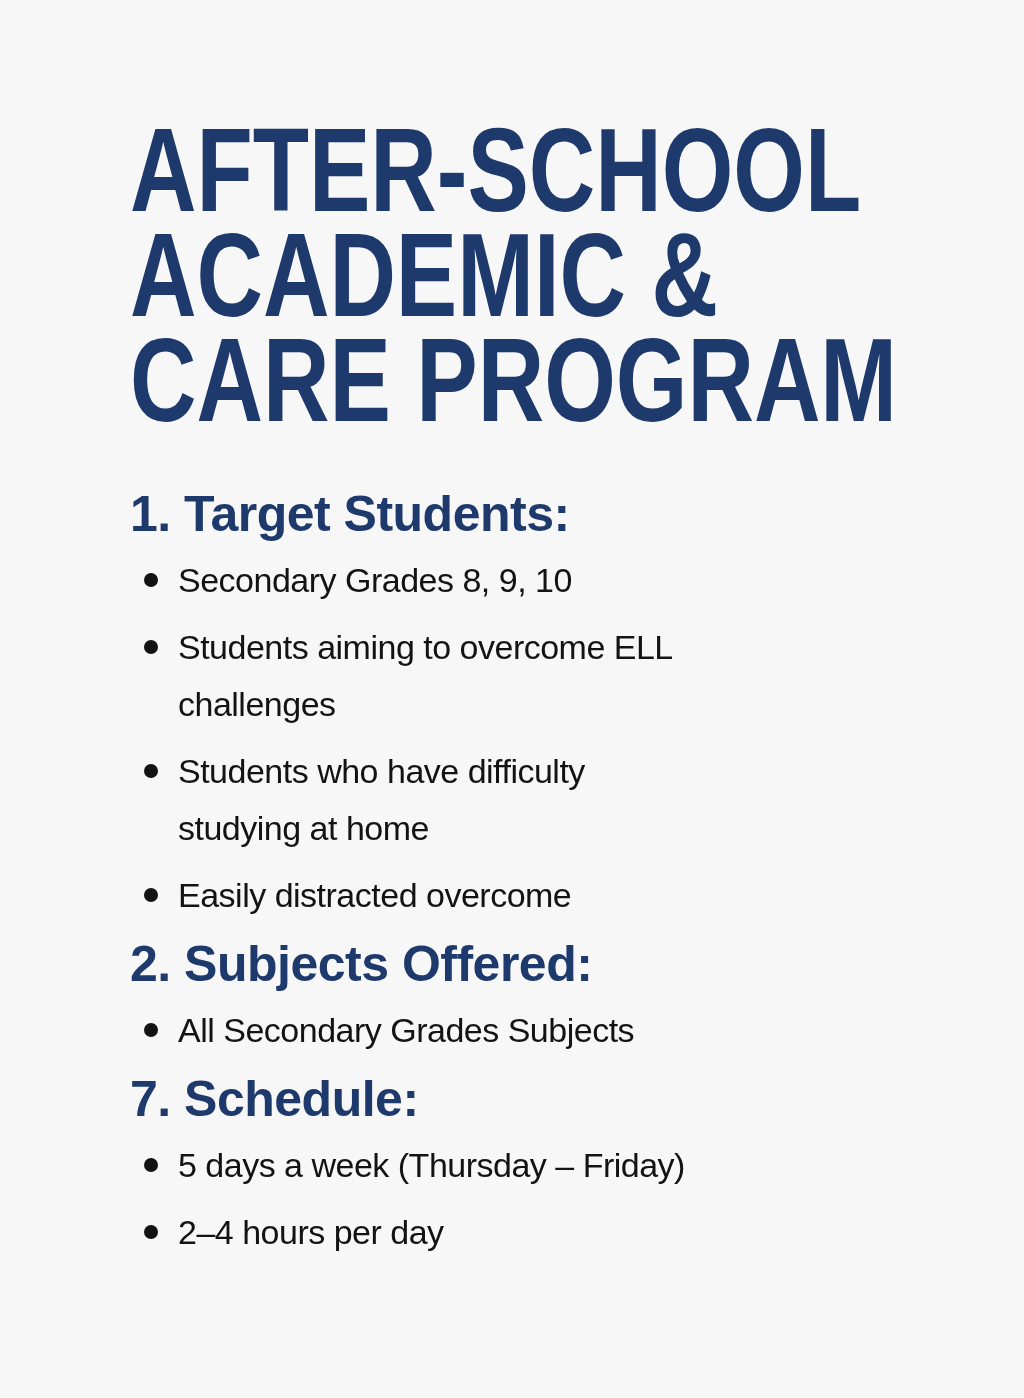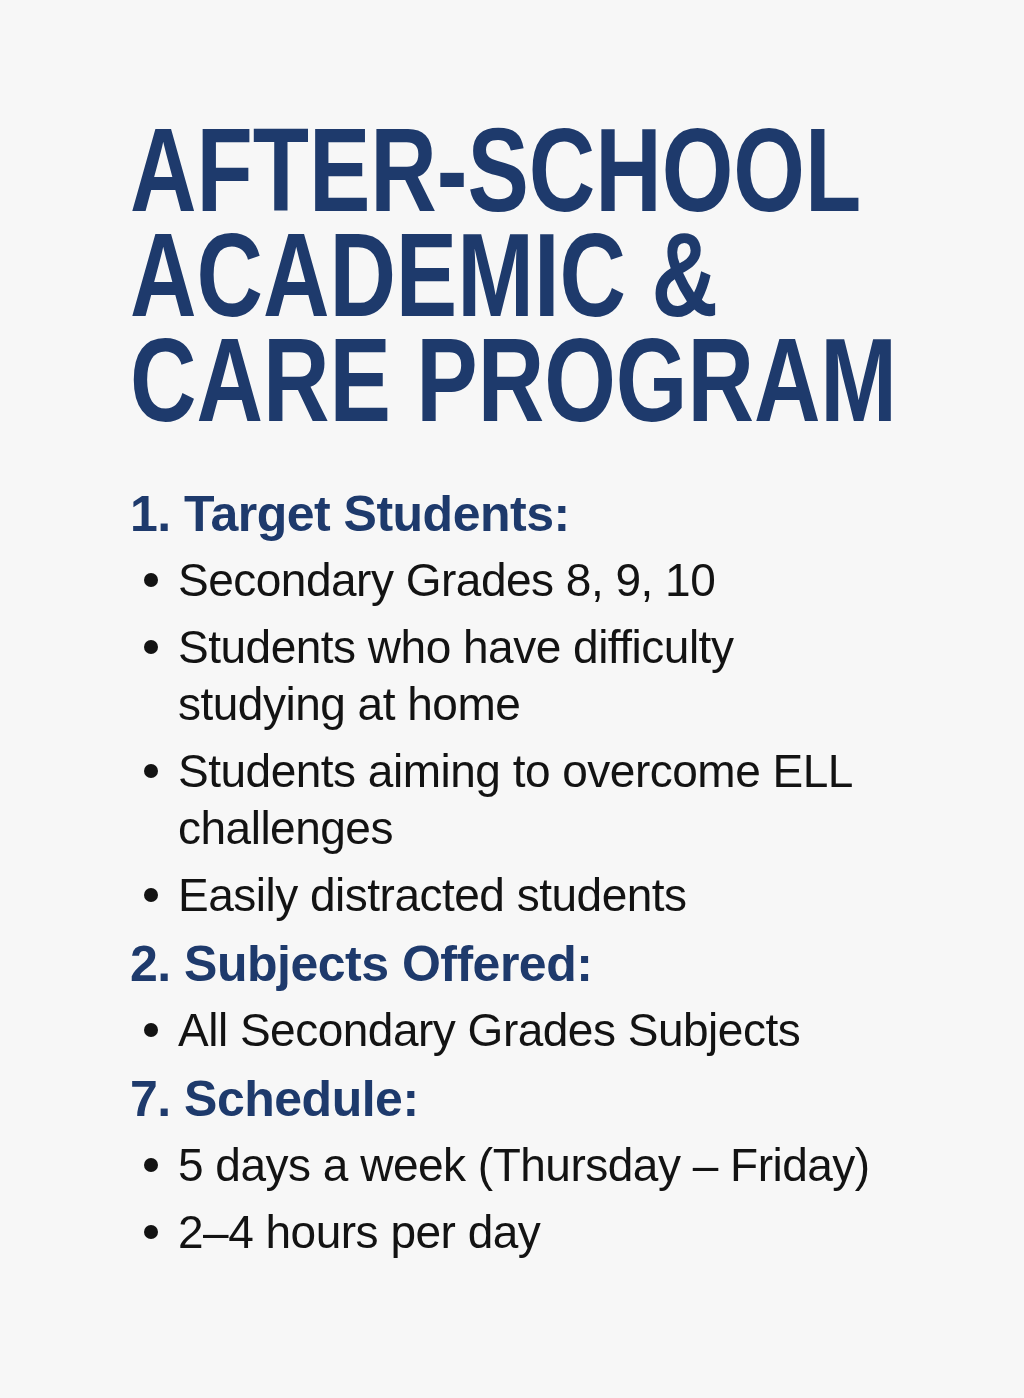--- a/index.html
+++ b/index.html
@@ -52,21 +52,21 @@
   .bullet-list {
     list-style: none;
     margin: 10px 0 0 0;
     padding: 0;
   }
   .bullet-list li {
     position: relative;
     padding-left: 48px;
     margin-bottom: 10px;
     color: #131313;
-    font-size: 46px;
+    font-size: 34px;
     line-height: 57px;
     letter-spacing: -0.5px;
   }
   .dot {
     position: absolute;
     left: 14px;
     top: 21px;
     width: 14px;
     height: 14px;
     border-radius: 50%;
@@ -89,31 +89,31 @@
 
   <section class="section first">
     <h2 class="section-heading">1. Target Students:</h2>
     <ul class="bullet-list">
       <li>
         <span class="dot"></span>
         <span class="bullet-text">Secondary Grades 8, 9, 10</span>
       </li>
       <li>
         <span class="dot"></span>
+        <span class="bullet-text">Students aiming to overcome ELL
+challenges</span>
+      </li>
+      <li>
+        <span class="dot"></span>
         <span class="bullet-text">Students who have difficulty
 studying at home</span>
       </li>
       <li>
         <span class="dot"></span>
-        <span class="bullet-text">Students aiming to overcome ELL
-challenges</span>
-      </li>
-      <li>
-        <span class="dot"></span>
-        <span class="bullet-text">Easily distracted students</span>
+        <span class="bullet-text">Easily distracted overcome</span>
       </li>
     </ul>
   </section>
 
   <section class="section">
     <h2 class="section-heading">2. Subjects Offered:</h2>
     <ul class="bullet-list">
       <li>
         <span class="dot"></span>
         <span class="bullet-text">All Secondary Grades Subjects</span>

